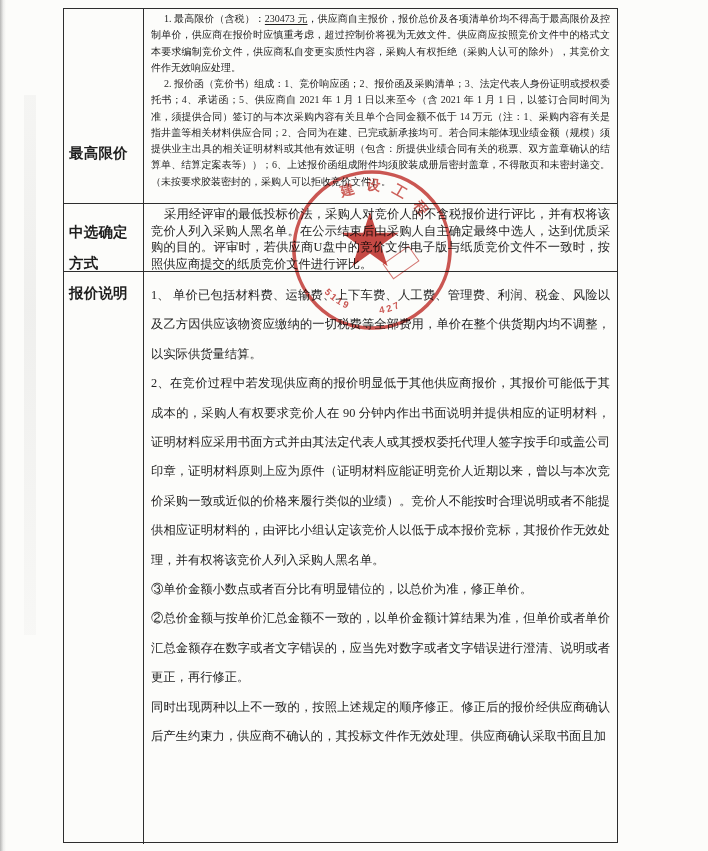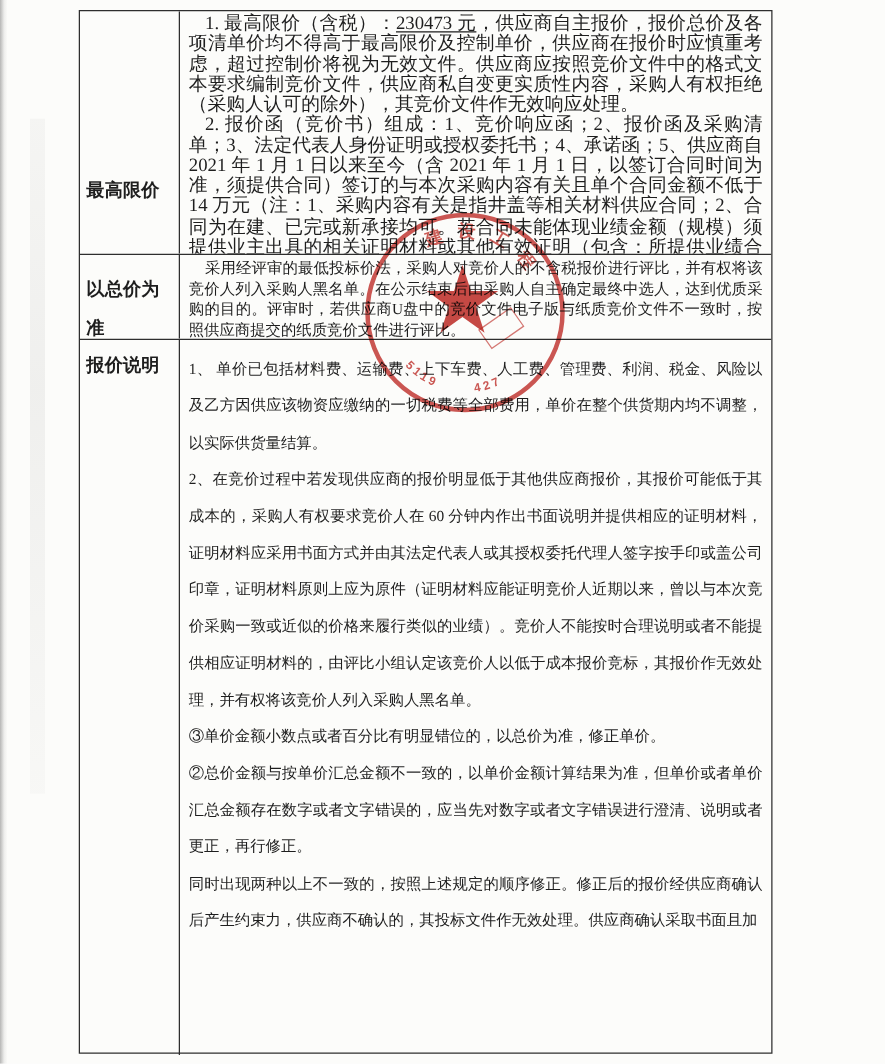--- a/index.html
+++ b/index.html
@@ -23,21 +23,21 @@
   .label-cell{width:80px;border-right:1.3px solid #2e2e2e;
     font-size:14.5px;font-weight:700;letter-spacing:.2px;line-height:19px;
     padding-left:5px;padding-right:1px;}
   .content-cell{flex:1;padding:0 7px;text-align:justify;}
   .r1{height:195px;}
   .r2{height:68px;}
   .r3{height:572px;}
   .r1 .label-cell{padding-top:135px;}
   .r2 .label-cell{padding-top:13px;line-height:31px;}
   .r3 .label-cell{padding-top:12px;}
-  .r1 .content-cell{font-size:15px;line-height:16.25px;padding-top:2px;}
+  .r1 .content-cell{font-size:10px;line-height:16.25px;padding-top:2px;}
   .r2 .content-cell{font-size:12.3px;line-height:16.7px;padding-top:2px;}
   .r3 .content-cell{font-size:12.3px;line-height:29.4px;padding-top:9px;}
   .content-cell p{margin:0;}
   .r1 .content-cell p{text-indent:13px;}
   .r2 .content-cell p{text-indent:13px;}
   u{text-underline-offset:2px;}
   
   .stamp-wrap{position:absolute;left:272px;top:150px;width:200px;height:200px;
     mix-blend-mode:multiply;pointer-events:none;}
   .stamp-wrap svg{position:absolute;left:0;top:0;}
@@ -59,34 +59,34 @@
         <span>最高限价</span>
       </div>
       <div class="cell content-cell">
         <p><span>1. 最高限价（含税）：</span><u>230473 元</u><span>，供应商自主报价，报价总价及各项清单价均不得高于最高限价及控制单价，供应商在报价时应慎重考虑，超过控制价将视为无效文件。供应商应按照竞价文件中的格式文本要求编制竞价文件，供应商私自变更实质性内容，采购人有权拒绝（采购人认可的除外），其竞价文件作无效响应处理。</span></p>
         <p>2. 报价函（竞价书）组成：1、竞价响应函；2、报价函及采购清单；3、法定代表人身份证明或授权委托书；4、承诺函；5、供应商自 2021 年 1 月 1 日以来至今（含 2021 年 1 月 1 日，以签订合同时间为准，须提供合同）签订的与本次采购内容有关且单个合同金额不低于 14 万元（注：1、采购内容有关是指井盖等相关材料供应合同；2、合同为在建、已完或新承接均可。若合同未能体现业绩金额（规模）须提供业主出具的相关证明材料或其他有效证明（包含：所提供业绩合同有关的税票、双方盖章确认的结算单、结算定案表等））；6、上述报价函组成附件均须胶装成册后密封盖章，不得散页和未密封递交。（未按要求胶装密封的，采购人可以拒收竞价文件）。</p>
       </div>
     </div>
 
     <div class="row rborder r2">
       <div class="cell label-cell">
-        <span>以总价为准</span>
+        <span>中选确定方式</span>
       </div>
       <div class="cell content-cell">
         <p>采用经评审的最低投标价法，采购人对竞价人的不含税报价进行评比，并有权将该竞价人列入采购人黑名单。在公示结束后由采购人自主确定最终中选人，达到优质采购的目的。评审时，若供应商U盘中的竞价文件电子版与纸质竞价文件不一致时，按照供应商提交的纸质竞价文件进行评比。</p>
       </div>
     </div>
 
     <div class="row r3">
       <div class="cell label-cell">
         <span>报价说明</span>
       </div>
       <div class="cell content-cell">
         <p>1、 单价已包括材料费、运输费、上下车费、人工费、管理费、利润、税金、风险以及乙方因供应该物资应缴纳的一切税费等全部费用，单价在整个供货期内均不调整，以实际供货量结算。</p>
-        <p>2、在竞价过程中若发现供应商的报价明显低于其他供应商报价，其报价可能低于其成本的，采购人有权要求竞价人在 60 分钟内作出书面说明并提供相应的证明材料，证明材料应采用书面方式并由其法定代表人或其授权委托代理人签字按手印或盖公司印章，证明材料原则上应为原件（证明材料应能证明竞价人近期以来，曾以与本次竞价采购一致或近似的价格来履行类似的业绩）。竞价人不能按时合理说明或者不能提供相应证明材料的，由评比小组认定该竞价人以低于成本报价竞标，其报价作无效处理，并有权将该竞价人列入采购人黑名单。</p>
+        <p>2、在竞价过程中若发现供应商的报价明显低于其他供应商报价，其报价可能低于其成本的，采购人有权要求竞价人在 90 分钟内作出书面说明并提供相应的证明材料，证明材料应采用书面方式并由其法定代表人或其授权委托代理人签字按手印或盖公司印章，证明材料原则上应为原件（证明材料应能证明竞价人近期以来，曾以与本次竞价采购一致或近似的价格来履行类似的业绩）。竞价人不能按时合理说明或者不能提供相应证明材料的，由评比小组认定该竞价人以低于成本报价竞标，其报价作无效处理，并有权将该竞价人列入采购人黑名单。</p>
         <p>③单价金额小数点或者百分比有明显错位的，以总价为准，修正单价。</p>
         <p>②总价金额与按单价汇总金额不一致的，以单价金额计算结果为准，但单价或者单价汇总金额存在数字或者文字错误的，应当先对数字或者文字错误进行澄清、说明或者更正，再行修正。</p>
         <p>同时出现两种以上不一致的，按照上述规定的顺序修正。修正后的报价经供应商确认后产生约束力，供应商不确认的，其投标文件作无效处理。供应商确认采取书面且加</p>
       </div>
     </div>
 
   </div>
 
   <div class="stamp-wrap">
     <svg width="200" height="200" viewBox="0 0 200 200">

